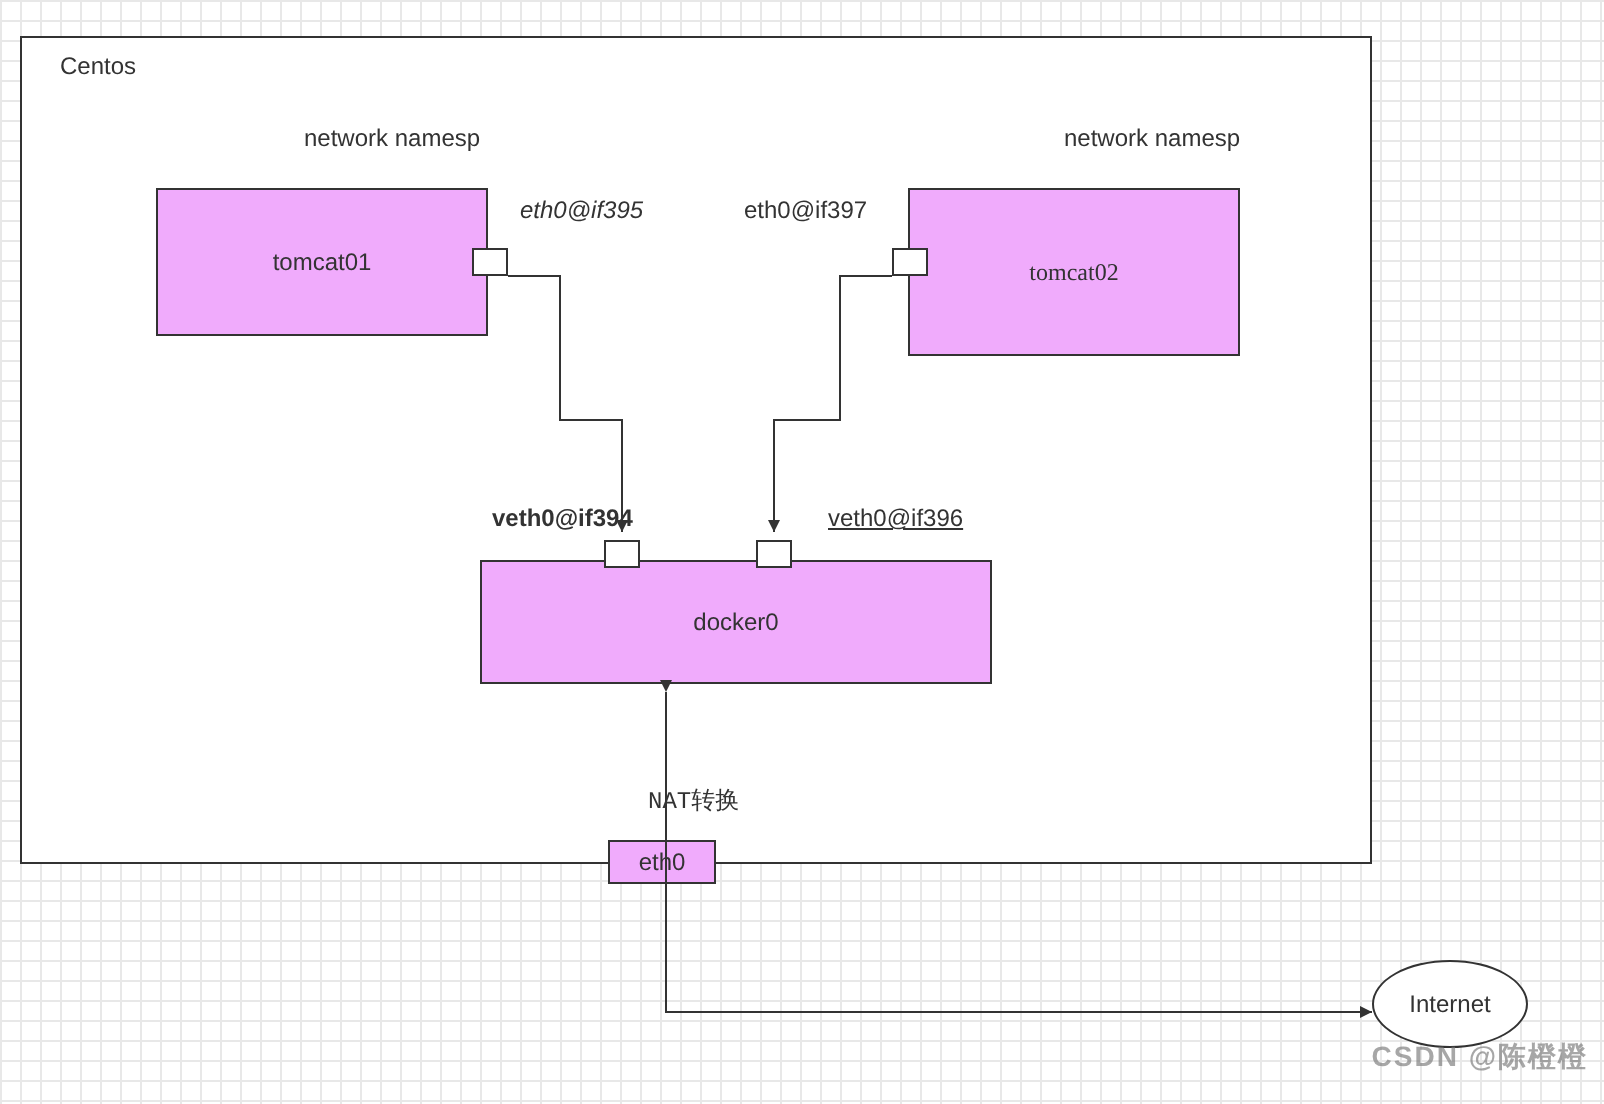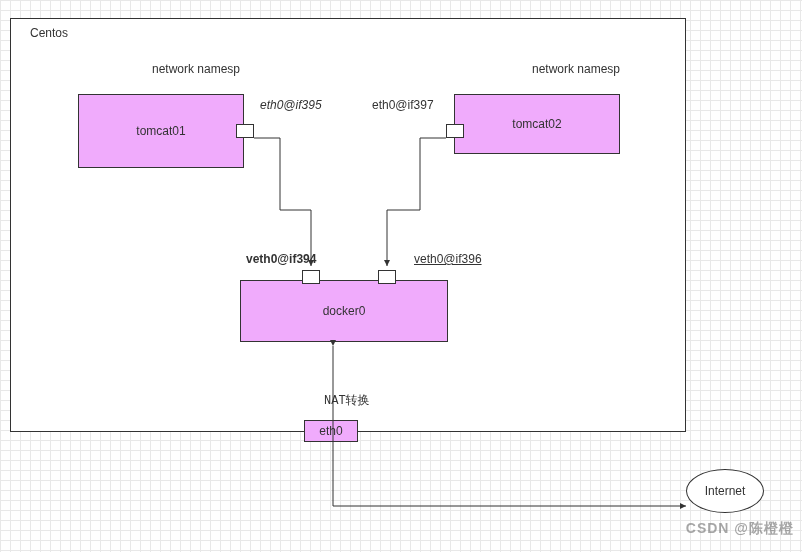--- a/index.html
+++ b/index.html
@@ -93,43 +93,43 @@
   <div class="label" style="left:140px; top:62px;">network namesp</div>
   <div class="label" style="left:520px; top:62px;">network namesp</div>
 
   <div class="box" style="left:78px; top:94px; width:166px; height:74px;">
     <span>tomcat01</span>
   </div>
 
   <div class="smallport" style="left:236px; top:124px;"></div>
   <div class="label" style="left:248px; top:98px;font-style:italic;">eth0@if395</div>
 
-  <div class="box" style="left:454px; top:94px; width:166px; height:60px;">
+  <div class="box" style="left:454px; top:94px; width:166px; height:84px;font-family:Liberation Serif, serif;">
     <span>tomcat02</span>
   </div>
 
   <div class="smallport" style="left:446px; top:124px;"></div>
   <div class="label" style="left:360px; top:98px;">eth0@if397</div>
 
-  <div class="box" style="left:240px; top:280px; width:208px; height:62px;">
+  <div class="box" style="left:240px; top:280px; width:256px; height:62px;">
     <span>docker0</span>
   </div>
 
   <div class="smallport" style="left:302px; top:270px;"></div>
   <div class="label" style="left:234px; top:252px;font-weight:bold;">veth0@if394</div>
   <div class="smallport" style="left:378px; top:270px;"></div>
   <div class="label" style="left:402px; top:252px;text-decoration:underline;">veth0@if396</div>
 
   <div class="label" style="left:312px; top:392px;font-family:Liberation Mono, monospace;">NAT转换</div>
 
   <div class="box" style="left:304px; top:420px; width:54px; height:22px;">
     <span>eth0</span>
   </div>
 
-  <div class="ellipse" style="left:686px; top:469px; width:78px; height:44px;">
+  <div class="ellipse" style="left:686px; top:480px; width:78px; height:44px;">
     <span>Internet</span>
   </div>
 
   <svg class="arrows">
     <defs>
       <marker id="arrowhead" markerWidth="8" markerHeight="8" refX="6" refY="3" orient="auto">
         <path d="M0,0 L6,3 L0,6 Z" fill="#333"></path>
       </marker>
     </defs>
 

